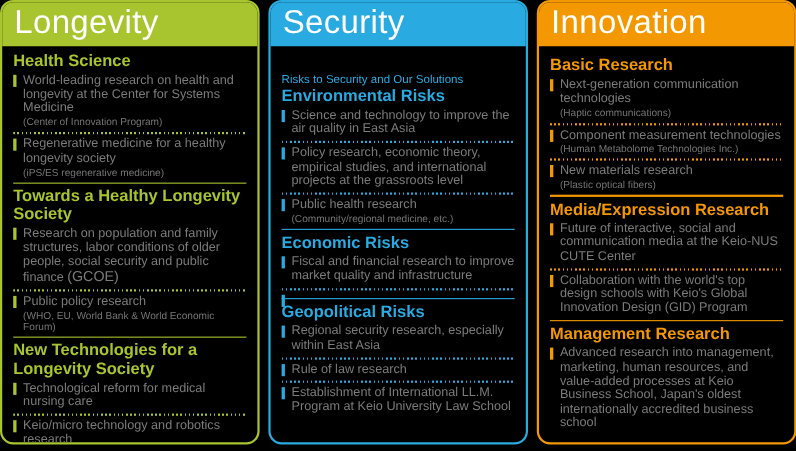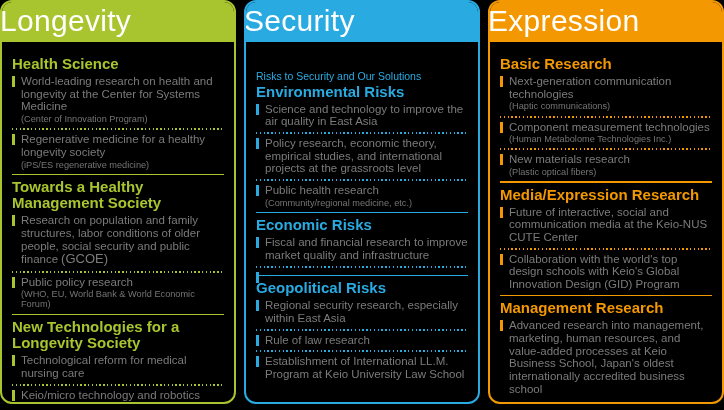--- a/index.html
+++ b/index.html
@@ -23,25 +23,26 @@
     border: 2px solid var(--accent);
     border-radius: 12px;
     background: #000;
     display: flex;
     flex-direction: column;
     overflow: hidden;
   }
   .col-header {
     flex: 0 0 auto;
     height: 42px;
-    margin: -2px -2px 8px -2px;
+    margin: -2px -2px 0 -2px;
     background: var(--accent);
     border-radius: 10px 10px 0 0;
     display: flex;
     align-items: center;
+    padding-left: 13px;
   }
   .col-title {
     color: #fff;
     font-size: 30px;
     font-weight: 500;
     letter-spacing: 0.3px;
     line-height: 1;
   }
   .col-body {
     flex: 1 1 auto;
@@ -122,21 +123,21 @@
 
   <div class="item">
     <span class="bullet-bar"></span><span>Regenerative medicine for a healthy longevity society</span>
     <div class="item-subtext">(iPS/ES regenerative medicine)</div>
   </div>
 </div>
 
   <div class="section-sep"></div>
 
   <div class="section">
-    <div class="section-heading">Towards a Healthy Management Society</div>
+    <div class="section-heading">Towards a Healthy Longevity Society</div>
 
   <div class="item">
     <span class="bullet-bar"></span><span>Research on population and family structures, labor conditions of older people, social security and public finance</span><span class="item-note-inline">(GCOE)</span>
     
   </div>
 
   <div class="dotted-sep"></div>
 
   <div class="item">
     <span class="bullet-bar"></span><span>Public policy research</span>
@@ -234,21 +235,21 @@
   <div class="item">
     <span class="bullet-bar"></span><span>Establishment of International LL.M. Program at Keio University Law School</span>
     
   </div>
 </div>
 </div>
   </div>
 
   <div class="column" style="--accent: #f39800;">
     <div class="col-header">
-      <div class="col-title">Expression</div>
+      <div class="col-title">Innovation</div>
     </div>
     <div class="col-body">
 
   <div class="section">
     <div class="section-heading">Basic Research</div>
 
   <div class="item">
     <span class="bullet-bar"></span><span>Next-generation communication technologies</span>
     <div class="item-subtext">(Haptic communications)</div>
   </div>

